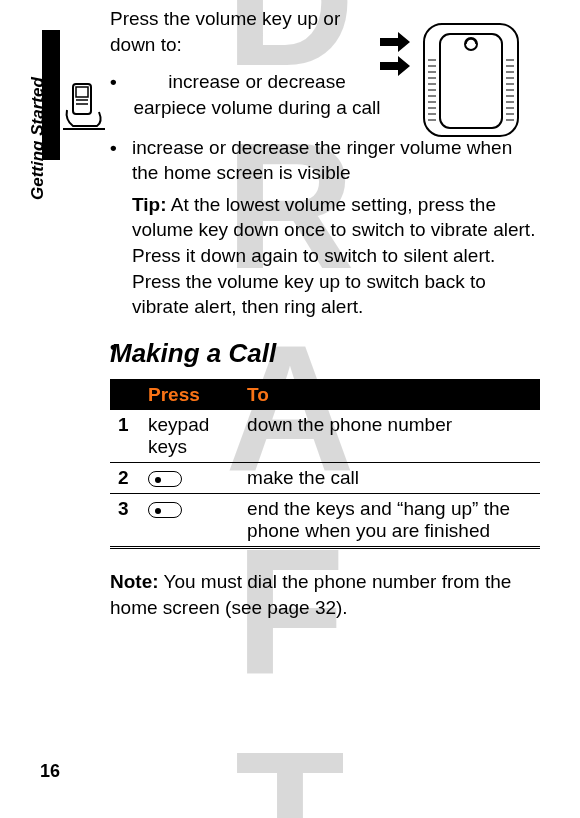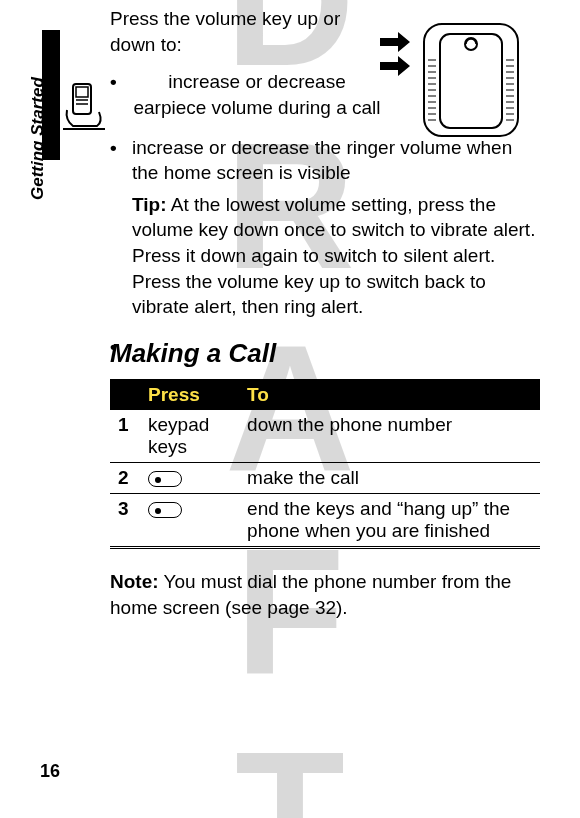--- a/index.html
+++ b/index.html
@@ -112,21 +112,21 @@
     height:120px;
   }
   table.calltable {
     border-collapse: collapse;
     width: 100%;
     margin: 10px 0 0 0;
     font-size: 19px;
   }
   table.calltable thead th {
     background:#000;
-    color:#fde047;
+    color:#f97316;
     text-align:left;
     font-weight:bold;
     padding:4px 8px;
   }
   table.calltable thead th:first-child {
     background:#000;
     width:30px;
   }
   table.calltable tbody td {
     padding:4px 8px;

